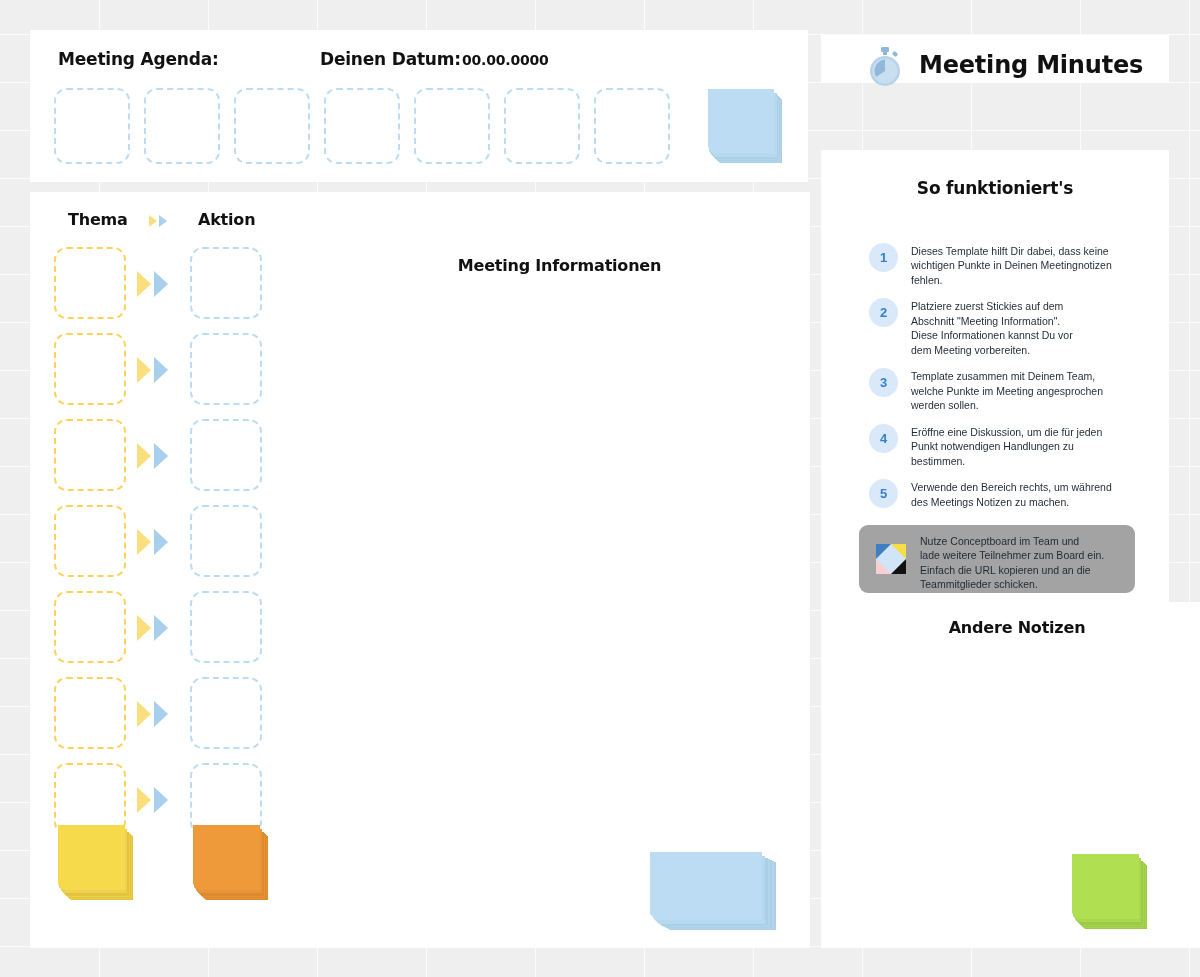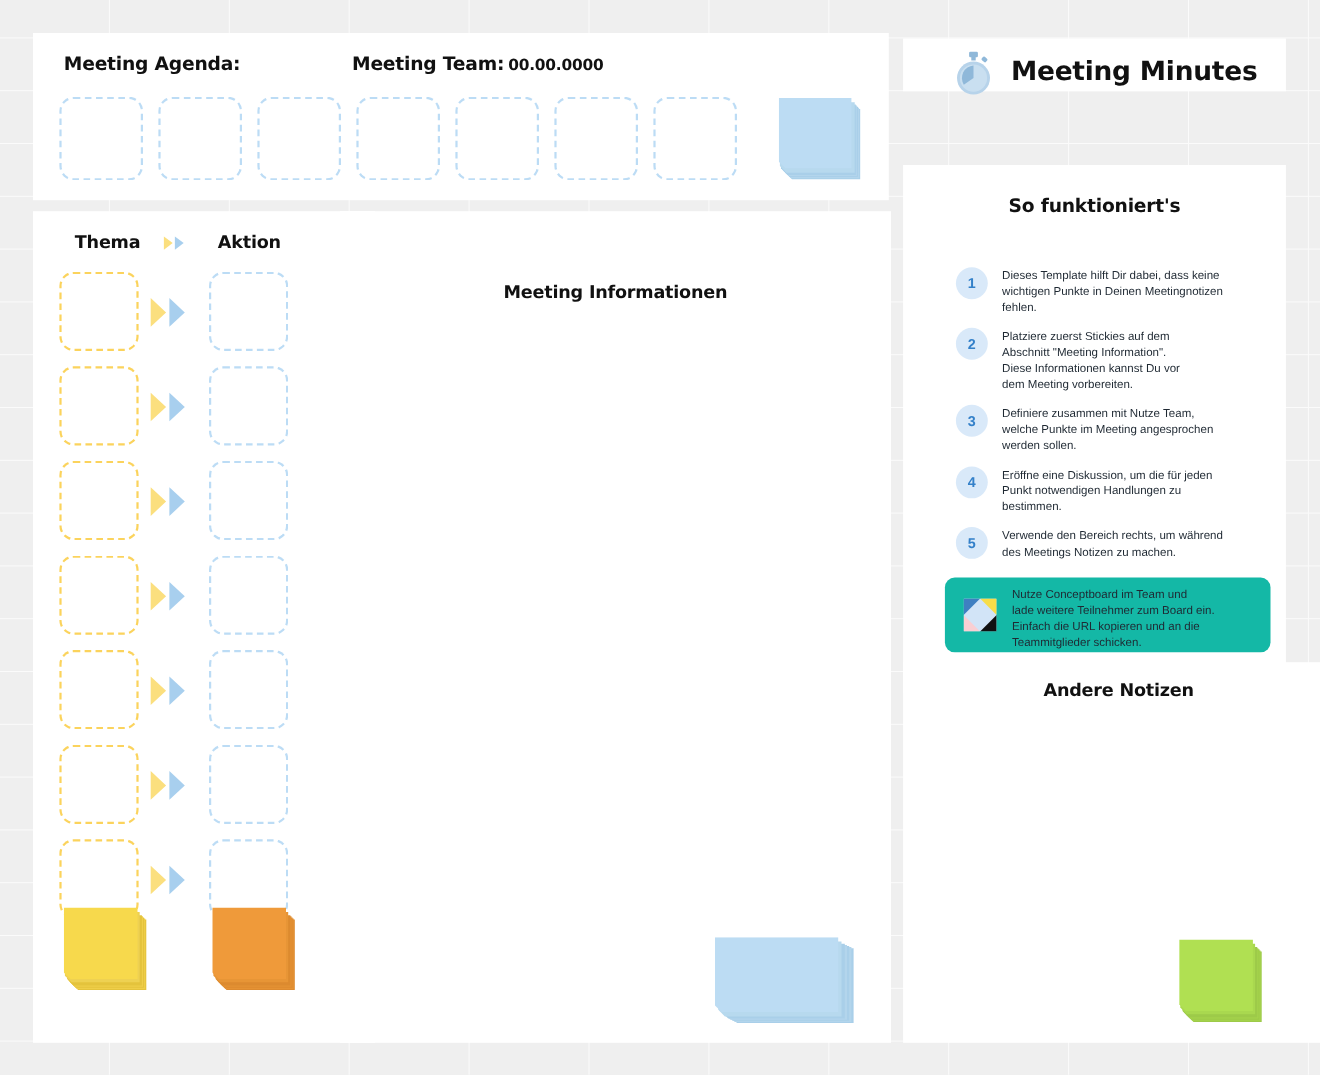--- a/index.html
+++ b/index.html
@@ -182,23 +182,22 @@
   #learn-more {
     position: absolute; left: 90px; top: 403px;
     font-size: 8.5px; color: #444c55;
   }
   #learn-more .lnk { color: #5a9fe0; }
 
   
   #promo-box {
     position: absolute; left: 38px; top: 375px;
     width: 276px; height: 68px;
-    background: #14b8a6;
+    background: #a3a3a3;
     border-radius: 9px;
-    padding-left: 20px;
   }
   #promo-logo {
     position: absolute; left: 17px; top: 19px;
     width: 30px; height: 30px;
   }
   #promo-text {
     position: absolute; left: 61px; top: 9px;
     width: 205px;
     font-size: 10.5px;
     line-height: 1.37;
@@ -214,21 +213,21 @@
     position: absolute; top: 16px; left: 0; width: 100%;
     text-align: center; font-size: 16px;
   }
   #notes-sticky { position: absolute; left: 251px; top: 252px; }
 </style>
 </head>
 <body>
 
 <div class="panel" id="agenda-panel">
   <div class="marker" id="agenda-title">Meeting Agenda:</div>
-  <div class="marker" id="agenda-date-label">Meeting Team:</div>
+  <div class="marker" id="agenda-date-label">Deinen Datum:</div>
   <div class="marker" id="agenda-date-value">00.00.0000</div>
 
   <div class="agenda-slots" id="agenda-slots">
     <div class="slot-dashed-blue"></div>
     <div class="slot-dashed-blue"></div>
     <div class="slot-dashed-blue"></div>
     <div class="slot-dashed-blue"></div>
     <div class="slot-dashed-blue"></div>
     <div class="slot-dashed-blue"></div>
     <div class="slot-dashed-blue"></div>
@@ -395,21 +394,21 @@
     </div>
     <div class="step" style="margin-bottom:11px">
       <div class="step-num">2</div>
       <div class="step-text">Platziere zuerst Stickies auf dem
 Abschnitt "Meeting Information".
 Diese Informationen kannst Du vor
 dem Meeting vorbereiten.</div>
     </div>
     <div class="step" style="margin-bottom:11px">
       <div class="step-num">3</div>
-      <div class="step-text">Definiere zusammen mit Nutze Team,
+      <div class="step-text">Template zusammen mit Deinem Team,
 welche Punkte im Meeting angesprochen
 werden sollen.</div>
     </div>
     <div class="step" style="margin-bottom:11px">
       <div class="step-num">4</div>
       <div class="step-text">Eröffne eine Diskussion, um die für jeden
 Punkt notwendigen Handlungen zu
 bestimmen.</div>
     </div>
     <div class="step">

